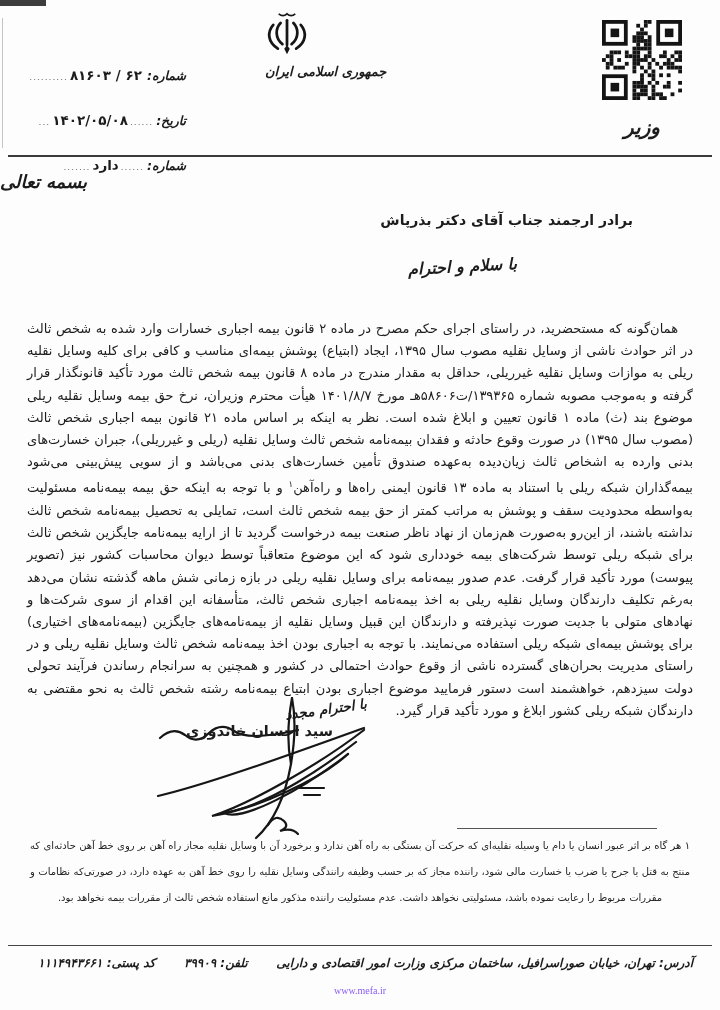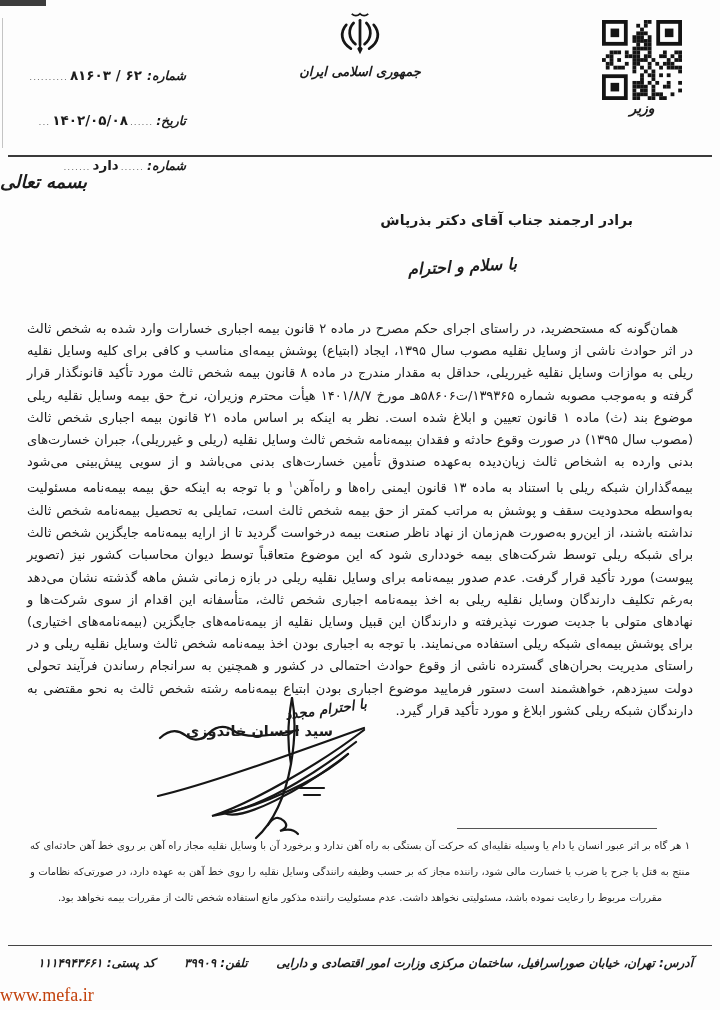--- a/index.html
+++ b/index.html
@@ -14,28 +14,28 @@
   .corner-artifact { position:absolute; top:0; left:0; width:46px; height:6px; background:#3d3d3d; }
   .edge-line { position:absolute; top:18px; left:2px; width:1px; height:130px; background:#c4c4c4; }
 
   
   .meta-block { position:absolute; top:36px; left:10px; width:176px; }
   .meta-row { display:flex; align-items:baseline; height:22px; margin-bottom:23px; white-space:nowrap; }
   .meta-label { font-weight:bold; font-style:italic; font-size:12.5px; margin-left:3px;margin-top:32px; }
   .meta-dots { color:#6a6a6a; font-size:9px; letter-spacing:1px; }
   .meta-value { font-weight:bold; font-size:13.5px; padding:0 2px; }
 
-  .emblem-block { position:absolute; top:10px; left:265px; width:190px; text-align:center; }
+  .emblem-block { position:absolute; top:10px; left:265px; width:190px; text-align:left; }
   .emblem-icon svg { width:44px; height:48px; }
   .country-line { font-size:13px; font-weight:bold; font-style:italic; margin-top:2px; }
   .ministry-line { font-size:14.5px; font-weight:bold; font-style:italic; margin-top:7px; }
 
   .qr-block { position:absolute; top:20px; left:598px; width:88px; text-align:center; }
   .qr-code-icon svg { width:84px; height:80px; display:block; margin:0 auto; }
-  .vazir-caption { font-size:14px; font-weight:bold; font-style:italic; }
+  .vazir-caption { margin-top:15px; font-size:20px; font-weight:bold; font-style:italic; }
 
   .header-rule { position:absolute; top:155px; left:8px; width:704px; border-top:2px solid #3a3a3a; }
 
   
   .bismillah { position:absolute; top:171px; left:0; right:0; text-align:left;
                font-size:18px; font-weight:bold; font-style:italic; }
   .recipient { position:absolute; top:208px; right:87px; text-align:left;
                font-weight:bold; font-size:14px; line-height:24px; }
   .salutation { position:absolute; top:257px; right:203px; font-size:16px; font-weight:bold;
                 font-style:italic; transform:rotate(-3deg); }
@@ -56,22 +56,22 @@
   
   .footnote-rule { position:absolute; top:828px; left:457px; width:200px; border-top:1.5px solid #555; }
   .footnote { position:absolute; top:833px; right:30px; width:660px; color:#242424;
               font-size:10px; line-height:26px; text-align:justify; text-align-last:center; }
 
   
   .footer-rule { position:absolute; top:945px; left:8px; width:704px; border-top:1.5px solid #454545; }
   .footer-row { position:absolute; top:956px; right:27px; left:38px; display:flex;
                 justify-content:space-between; align-items:baseline;
                 font-size:12px; font-weight:bold; font-style:italic; white-space:nowrap; }
-  .website { position:absolute; top:985px; left:0; right:0; direction:ltr;
-             font-family:"Liberation Serif", serif; font-size:18px; color:#c2410c; }
+  .website { position:absolute; top:985px; left:0; right:0; text-align:center; direction:ltr;
+             font-family:"Liberation Serif", serif; font-size:10px; color:#8b5cf6; }
 </style>
 </head>
 <body>
 
 <div class="page">
 
   <div class="corner-artifact"></div>
   <div class="edge-line"></div>
 
   <div class="meta-block">

